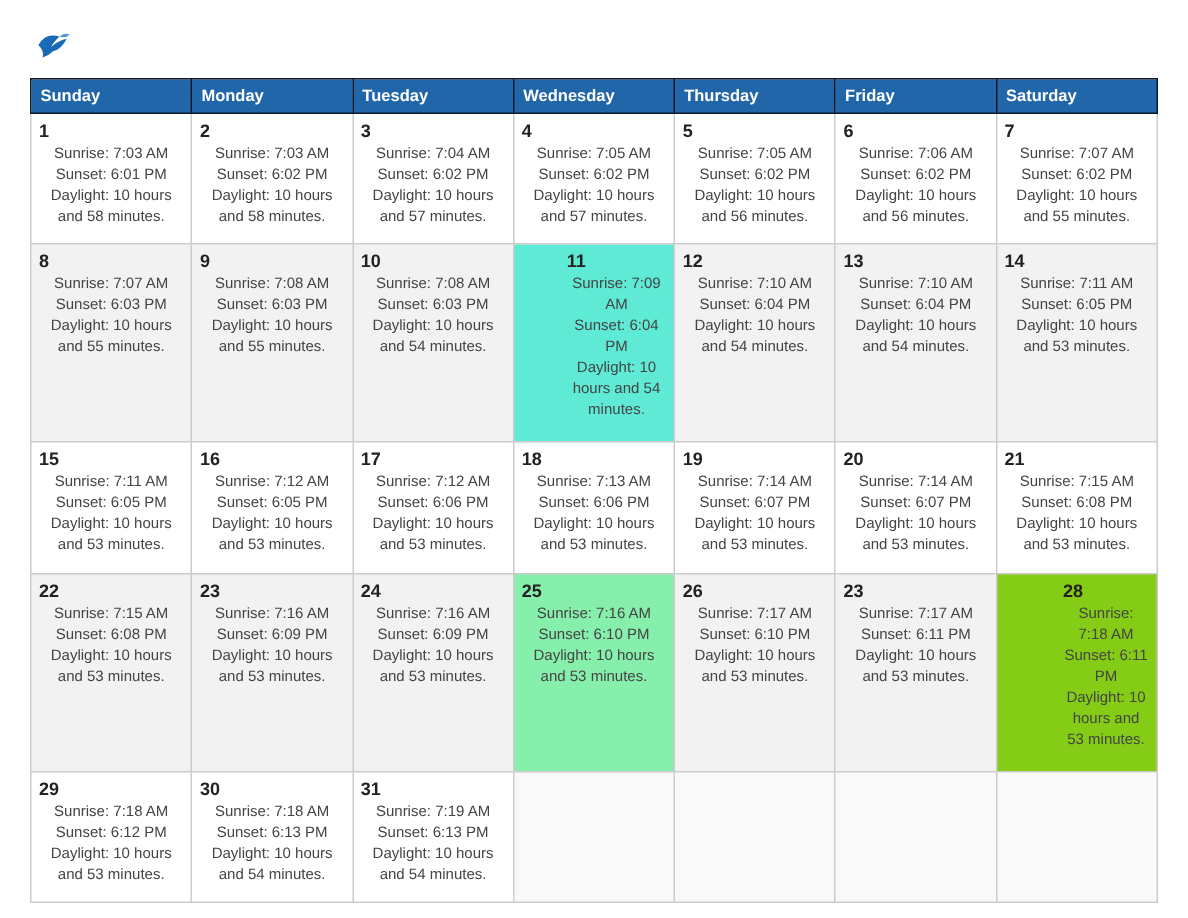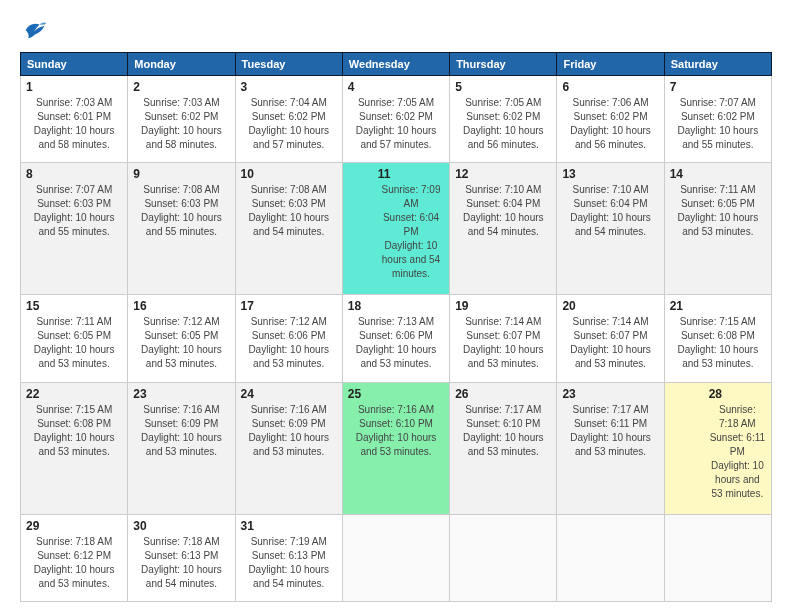--- a/index.html
+++ b/index.html
@@ -348,21 +348,21 @@
         </div>
           </td>
           <td style="background: rgb(242, 242, 242);">
             <span class="day-num">23</span>
         <div class="day-info">
           Sunrise: 7:17 AM<br>
           Sunset: 6:11 PM<br>
           Daylight: 10 hours and 53 minutes.
         </div>
           </td>
-          <td style="background: #fef9c3; padding-left: 44px;">
+          <td style="background: #84cc16; padding-left: 44px;">
             <span class="day-num">28</span>
         <div class="day-info">
           Sunrise: 7:18 AM<br>
           Sunset: 6:11 PM<br>
           Daylight: 10 hours and 53 minutes.
         </div>
           </td>
         </tr>
         <tr>
           <td style="background: rgb(255, 255, 255);">

